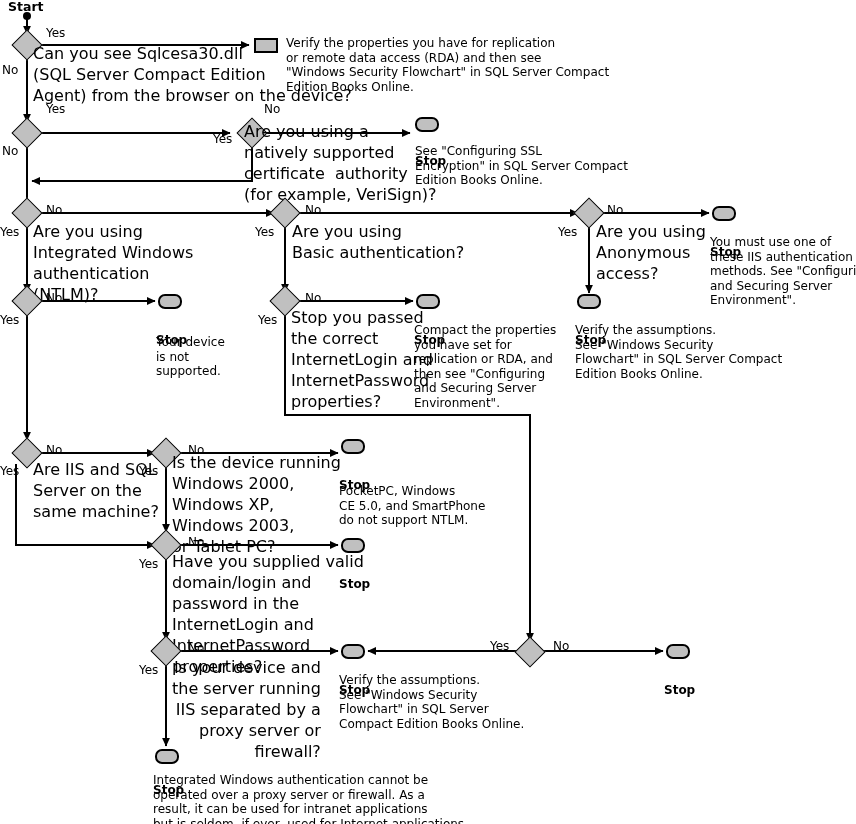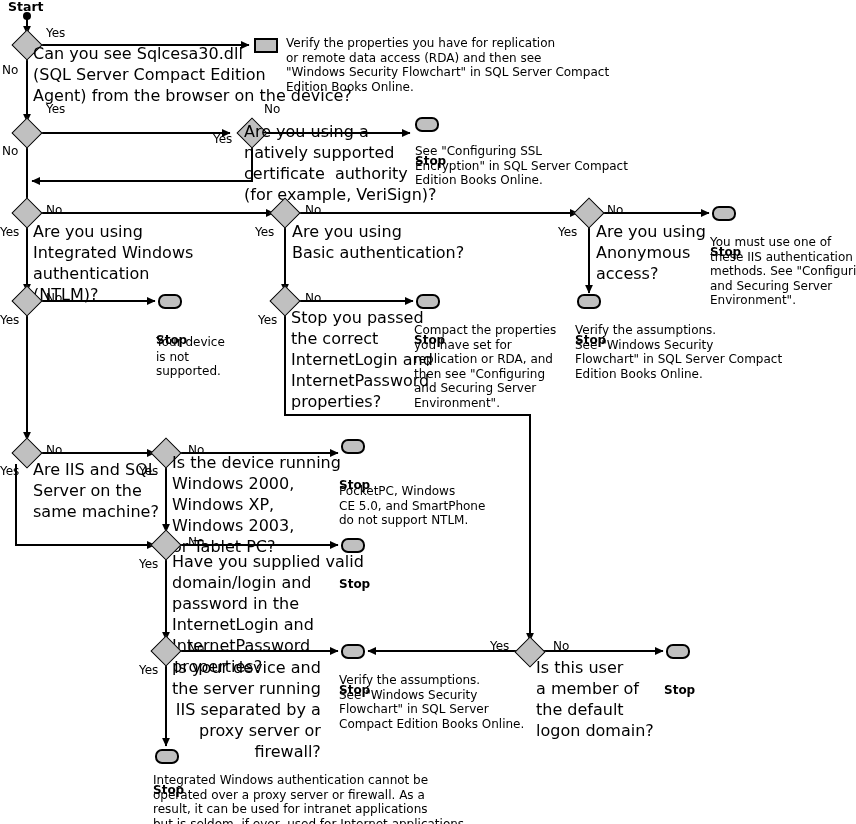--- a/index.html
+++ b/index.html
@@ -246,24 +246,20 @@
   <div class="term" style="left:341px;top:644px;"></div>
   <div class="stopbox stop-title" style="left:339px;top:659px;">Stop</div>
   <div class="stopbox" style="left:339px;top:673px;">Verify the assumptions.
 See "Windows Security
 Flowchart" in SQL Server
 Compact Edition Books Online.</div>
 
   <div class="diamond" style="left:519px;top:641px;"></div>
   <div class="edgelabel" style="left:553px;top:640px;">No</div>
   <div class="edgelabel" style="left:490px;top:640px;">Yes</div>
-  <div class="txt" style="left:536px;top:657px;">Is this user
-a member of
-the default
-logon domain?</div>
 
   <div class="term" style="left:666px;top:644px;"></div>
   <div class="stopbox stop-title" style="left:664px;top:659px;">Stop</div>
 
   <div class="term" style="left:155px;top:749px;"></div>
   <div class="stopbox stop-title" style="left:153px;top:759px;">Stop</div>
   <div class="stopbox" style="left:153px;top:773px;">Integrated Windows authentication cannot be
 operated over a proxy server or firewall. As a
 result, it can be used for intranet applications
 but is seldom, if ever, used for Internet applications.</div>

